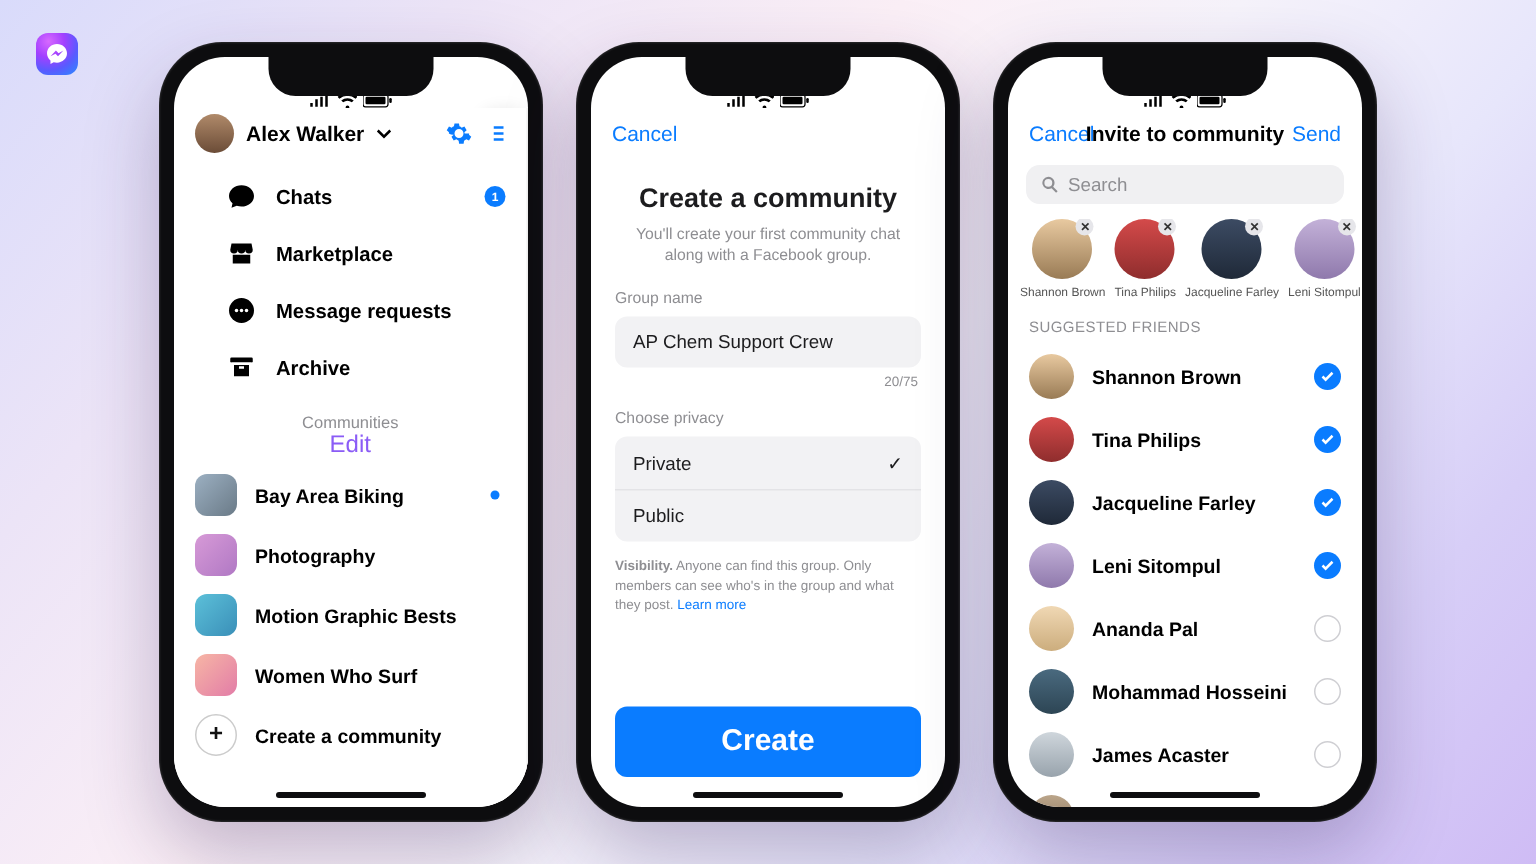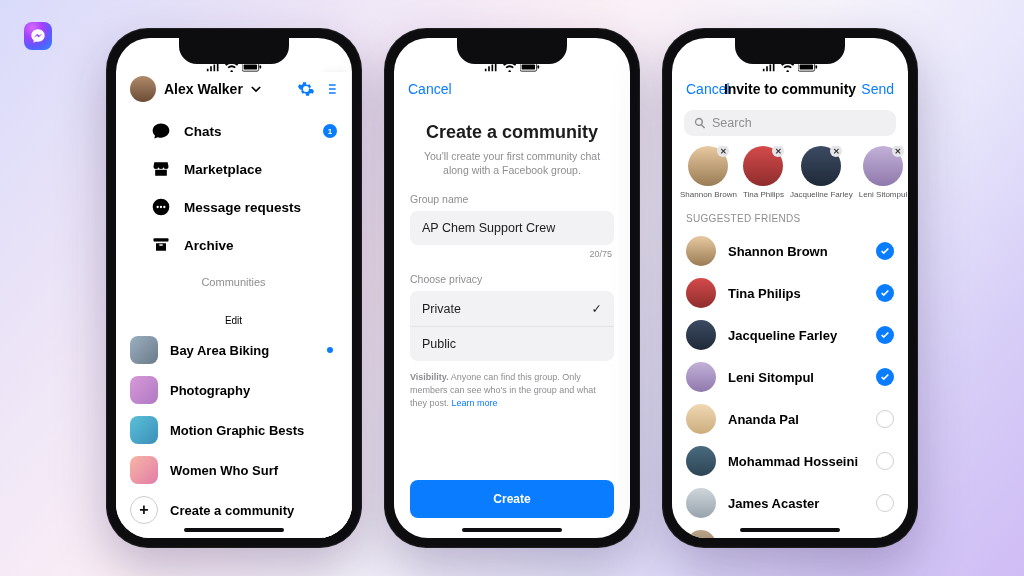--- a/index.html
+++ b/index.html
@@ -29,21 +29,21 @@
   .sidebar { flex:1; overflow:hidden; }
   .profile-row { display:flex; align-items:center; gap:8px; padding:4px 14px 10px; }
   .avatar { width:26px; height:26px; border-radius:50%; background:linear-gradient(#b08a6a,#6b4c37); flex:none; }
   .profile-name { font-weight:700; font-size:14px; }
   .gear { color:#0a7cff; width:18px; height:18px; }
   .navlist { padding:0 14px;margin-left:20px; }
   .nav-item { display:flex; align-items:center; gap:12px; padding:8px 0; font-size:13.5px; font-weight:600; }
   .nav-ico { width:22px; height:22px; border-radius:6px; display:flex; align-items:center; justify-content:center; font-size:14px; color:#111; }
   .badge-dot { width:14px; height:14px; border-radius:50%; background:#0a7cff; color:#fff; font-size:8px; font-weight:800; display:flex; align-items:center; justify-content:center; margin-left:auto; }
   .section-hdr { display:flex; justify-content:space-between; align-items:center; padding:12px 14px 4px; font-size:11px; color:#8e8e92;flex-direction:column; }
-  .section-hdr .edit { color:#000000; font-size:10px; font-weight:500;margin-top:27px; }
+  .section-hdr .edit { color:#8b5cf6; font-size:16px; font-weight:500; }
   .comm-item { display:flex; align-items:center; gap:12px; padding:6px 14px; font-size:13px; font-weight:600; }
   .comm-ava { width:28px; height:28px; border-radius:8px; flex:none; }
   .dot-blue { width:6px; height:6px; border-radius:50%; background:#0a7cff; margin-left:auto; margin-right:4px; }
   .plus-ico { width:28px; height:28px; border-radius:50%; border:1.5px solid #ccc; display:flex; align-items:center; justify-content:center; font-size:16px; color:#111; }
   .peek { position:absolute; right:0; top:34px; bottom:0; width:28px; background:#fff; border-left:1px solid #eee; border-top-left-radius:14px; box-shadow:-6px 0 10px rgba(0,0,0,.08); z-index:0; overflow:hidden; padding-top:56px; display:flex; flex-direction:column; align-items:center; gap:12px; }
   .peek-txt { font-size:9px; color:#888; }
   .peek-av { width:22px; height:22px; border-radius:50%; }
   
   .navbar { height:34px; display:flex; align-items:center; justify-content:space-between; padding:0 14px; font-size:14px; position:relative; }
   .navbar .left, .navbar .right { color:#0a7cff; font-weight:500; }
@@ -52,21 +52,21 @@
   .cc-h1 { font-size:18px; font-weight:800; text-align:center; margin-top:8px; }
   .cc-sub { font-size:10.5px; color:#8e8e92; text-align:center; margin:6px 8px 16px; line-height:1.35; }
   .lbl { font-size:10.5px; color:#8e8e92; margin-bottom:6px; }
   .field { background:#f2f2f4; border-radius:8px; padding:10px 12px; font-size:12.5px; }
   .counter { text-align:right; font-size:9px; color:#8e8e92; margin:4px 2px 14px; }
   .privacy-box { background:#f2f2f4; border-radius:8px; overflow:hidden; }
   .priv-row { display:flex; justify-content:space-between; align-items:center; padding:10px 12px; font-size:12.5px; }
   .priv-row + .priv-row { border-top:1px solid #e3e3e6; }
   .vis-note { font-size:9px; color:#8e8e92; margin-top:10px; line-height:1.4; }
   .vis-note .more { color:#0a7cff; }
-  .create-btn { margin:auto 0 20px; background:#0a7cff; color:#fff; text-align:center; padding:12px; border-radius:8px; font-weight:700; font-size:12px; }
+  .create-btn { margin:auto 0 20px; background:#0a7cff; color:#fff; text-align:center; padding:12px; border-radius:8px; font-weight:700; font-size:20px; }
   
   .search-bar { margin:4px 12px 10px; background:#f0f0f2; border-radius:9px; padding:6px 10px; display:flex; align-items:center; gap:6px; color:#8e8e92; font-size:12.5px; }
   .search-bar svg { width:12px; height:12px; fill:#8e8e92; }
   .chip-row { display:flex; gap:6px; padding:0 8px 6px; overflow:hidden; }
   .chip { flex:1; text-align:center; }
   .chip-av { width:40px; height:40px; border-radius:50%; margin:0 auto; position:relative; }
   .chip-x { position:absolute; top:-1px; right:-1px; width:12px; height:12px; border-radius:50%; background:#e6e6ea; color:#333; font-size:8px; display:flex; align-items:center; justify-content:center; font-weight:700; }
   .chip-name { font-size:8px; color:#555; margin-top:4px; white-space:nowrap; overflow:hidden; text-overflow:ellipsis; }
   .sugg-hdr { padding:8px 14px 6px; font-size:10px; color:#8e8e92; letter-spacing:.3px; }
   .sugg-list { flex:1; overflow:hidden; }

